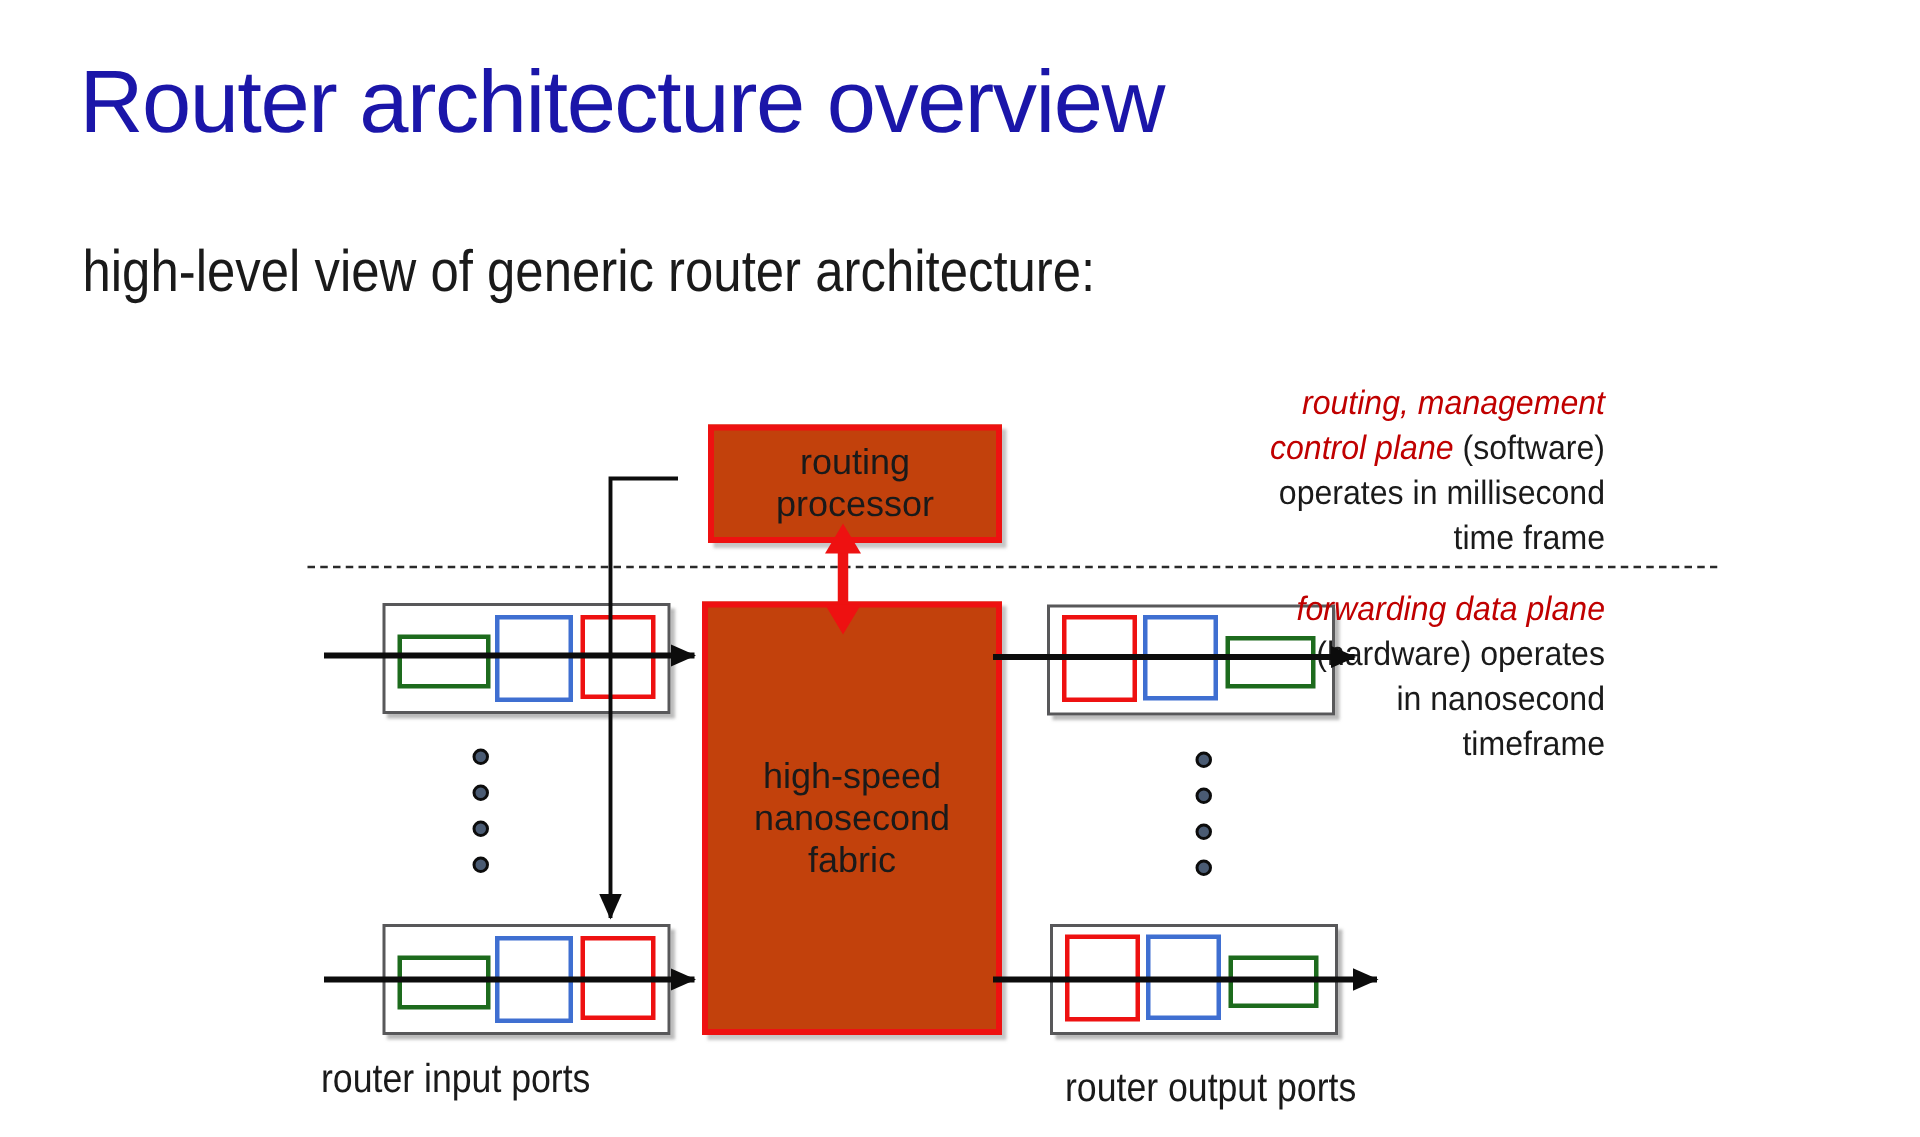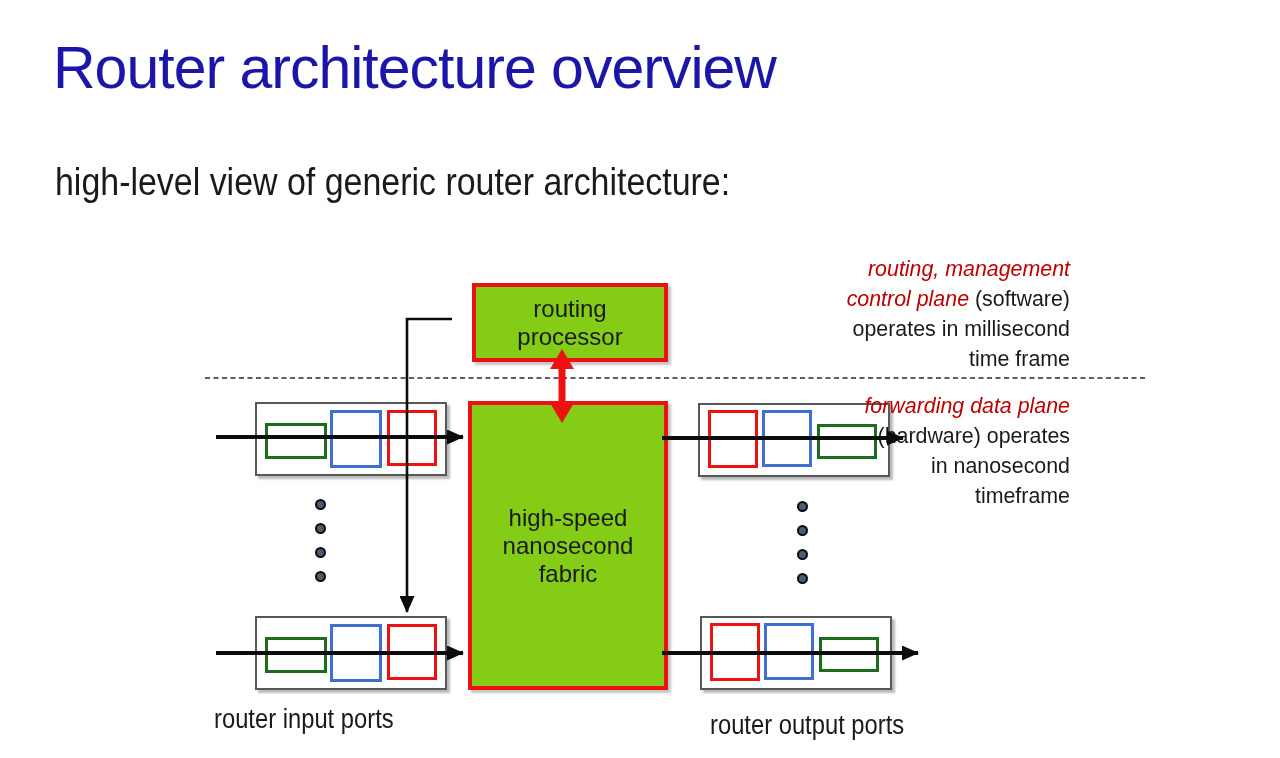--- a/index.html
+++ b/index.html
@@ -44,21 +44,21 @@
     white-space: nowrap;
     display: inline-block;
     transform: scaleX(0.87);
     transform-origin: left center;
   }
 
   
   .red-box {
     position: absolute;
     border: 4px solid var(--accent-red);
-    background: #84cc16;
+    background: #c2410c;
     box-shadow: 3px 3px 2px rgba(150,150,150,0.55);
     display: flex;
     align-items: center;
     justify-content: center;
     text-align: center;
     color: var(--ink);
     font-size: 24px;
     line-height: 28px;
     white-space: pre-line;
   }

